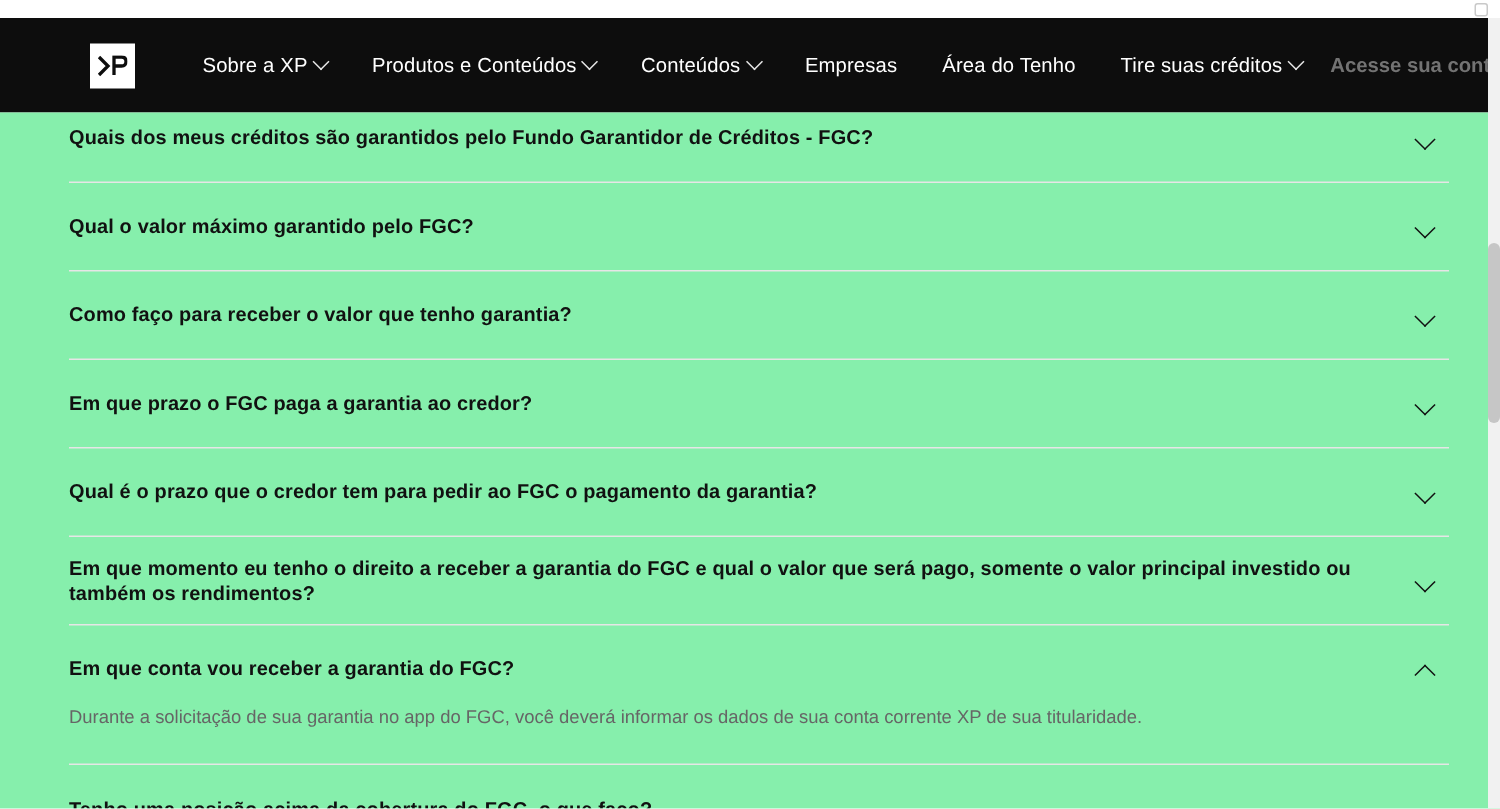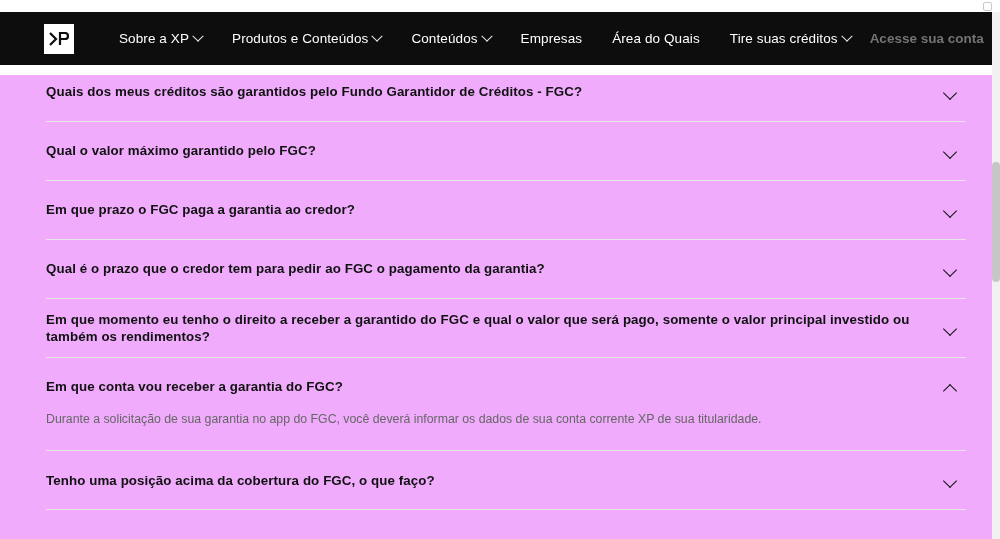--- a/index.html
+++ b/index.html
@@ -34,26 +34,26 @@
     border-radius: 2px;
     background: #fff;
   }
 
   
   .navbar {
     position: absolute;
     top: 12px;
     left: 0;
     width: 1000px;
-    height: 53px;
+    height: 63px;
     background: #0d0d0d;
     display: flex;
     align-items: center;
     box-sizing: border-box;
-    padding: 0 16px 0 44px;
+    padding: 0 16px 0 60px;
   }
   .logo {
     width: 30px;
     height: 30px;
     background: #ffffff;
     display: flex;
     align-items: center;
     justify-content: center;
     margin-right: 30px;
     flex: none;
@@ -104,21 +104,21 @@
   }
   .login-icon svg { display: block; }
 
   
   .faq-wrap {
     position: absolute;
     top: 75px;
     left: 0;
     width: 1000px;
     height: 464px;
-    background: #f0abfc;
+    background: #86efac;
     overflow: hidden;
   }
   .faq-list {
     position: absolute;
     left: 46px;
     width: 920px;
     top: -12px;
   }
   .faq-item {
     border-bottom: 1px solid #e6e6e6;
@@ -214,21 +214,21 @@
       <span class="caret"></span>
     </div>
     <div class="nav-item">
       <span>Conteúdos</span>
       <span class="caret"></span>
     </div>
     <div class="nav-item">
       <span>Empresas</span>
     </div>
     <div class="nav-item">
-      <span>Área do Quais</span>
+      <span>Área do Tenho</span>
     </div>
     <div class="nav-item">
       <span>Tire suas créditos</span>
       <span class="caret"></span>
     </div>
   </div>
 
   <div class="nav-account">
     <span>Acesse sua conta</span>
     <span class="login-icon">
@@ -254,40 +254,47 @@
     </div>
 
     <div class="faq-item collapsed">
       <div class="faq-head">
         <div class="faq-q">Qual o valor máximo garantido pelo FGC?</div>
         <div class="chev"></div>
       </div>
 
     </div>
 
+    <div class="faq-item collapsed">
+      <div class="faq-head">
+        <div class="faq-q">Como faço para receber o valor que tenho garantia?</div>
+        <div class="chev"></div>
+      </div>
+
+    </div>
 
     <div class="faq-item collapsed">
       <div class="faq-head">
         <div class="faq-q">Em que prazo o FGC paga a garantia ao credor?</div>
         <div class="chev"></div>
       </div>
 
     </div>
 
     <div class="faq-item collapsed">
       <div class="faq-head">
         <div class="faq-q">Qual é o prazo que o credor tem para pedir ao FGC o pagamento da garantia?</div>
         <div class="chev"></div>
       </div>
 
     </div>
 
     <div class="faq-item collapsed">
       <div class="faq-head">
-        <div class="faq-q">Em que momento eu tenho o direito a receber a garantido do FGC e qual o valor que será pago, somente o valor principal investido ou também os rendimentos?</div>
+        <div class="faq-q">Em que momento eu tenho o direito a receber a garantia do FGC e qual o valor que será pago, somente o valor principal investido ou também os rendimentos?</div>
         <div class="chev"></div>
       </div>
 
     </div>
 
     <div class="faq-item">
       <div class="faq-head">
         <div class="faq-q">Em que conta vou receber a garantia do FGC?</div>
         <div class="chev up"></div>
       </div>

